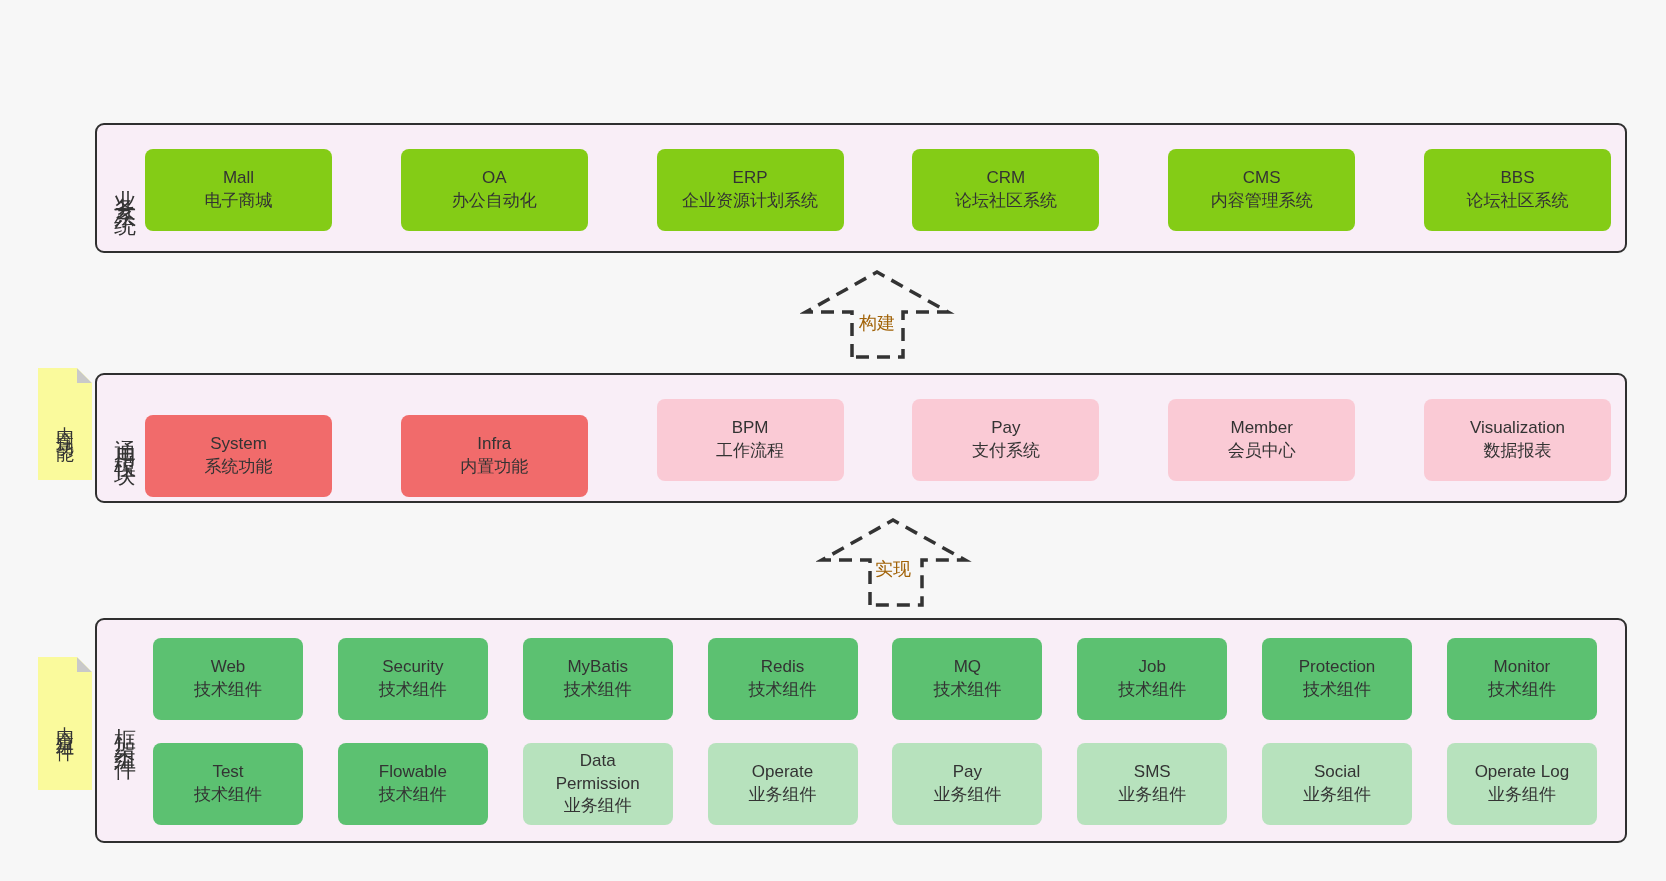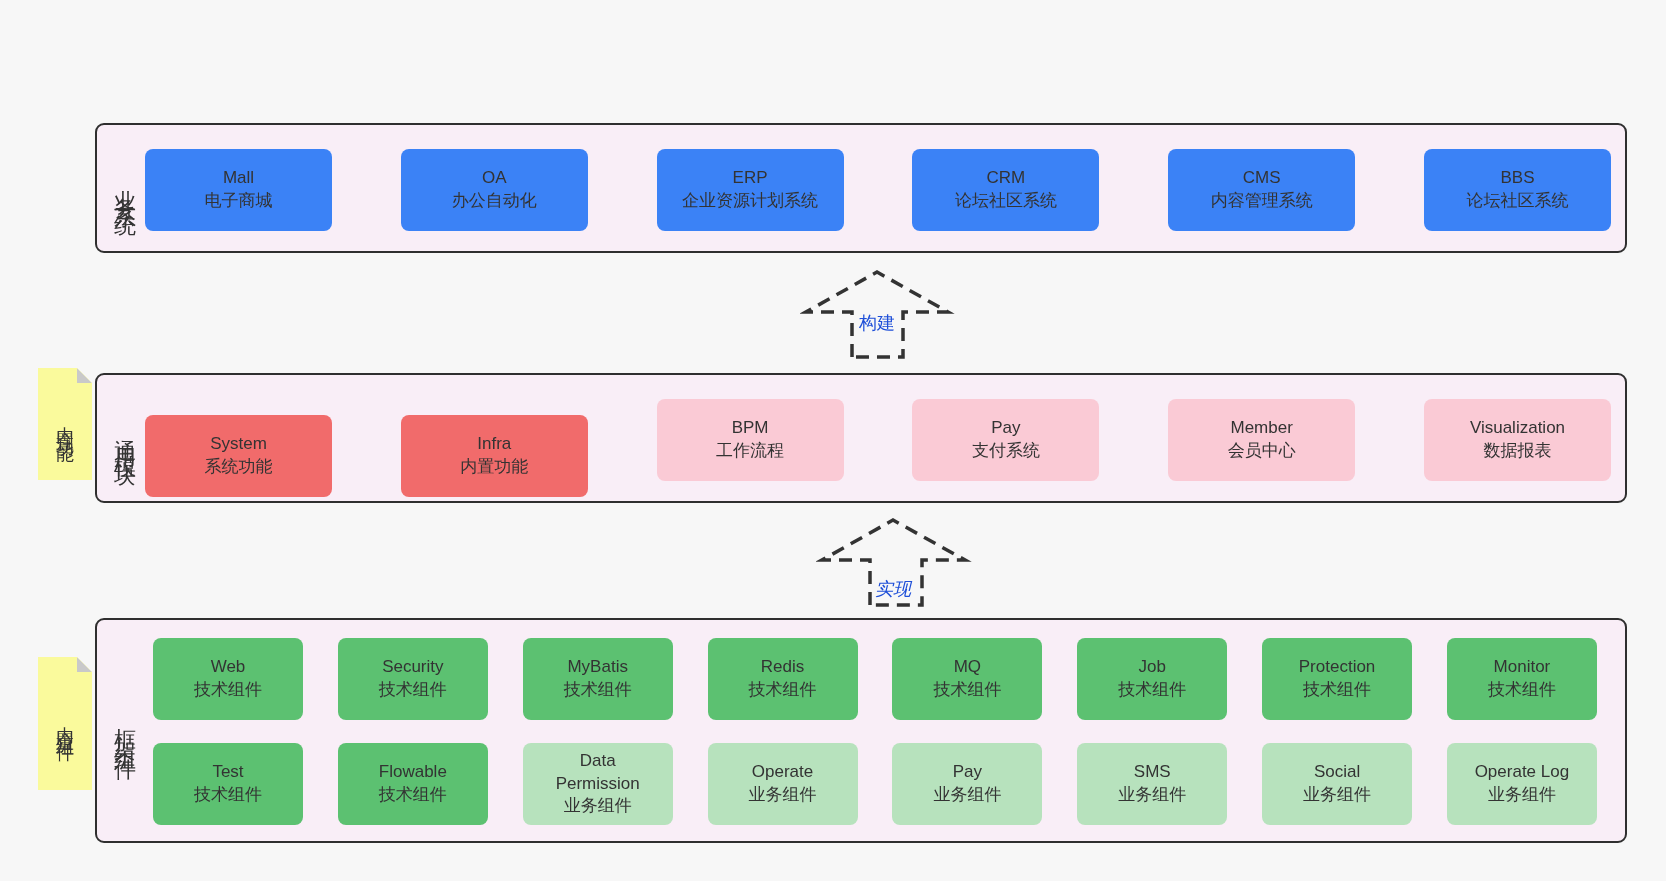--- a/index.html
+++ b/index.html
@@ -26,21 +26,21 @@
   #panel-framework .row-1{left:56px;right:28px;top:18px;}
   #panel-framework .row-2{left:56px;right:28px;top:123px;}
   .box{
     height:82px;border-radius:8px;box-sizing:border-box;
     display:flex;flex-direction:column;align-items:center;justify-content:center;
     text-align:center;font-size:17px;line-height:1.35;color:#333;padding:4px 6px;
   }
   .box .en{white-space:pre-line;}
   .w187{width:187px;}
   .w150{width:150px;}
-  .blue{background:#3b82f6;text-align:center;}
+  .blue{background:#84cc16;text-align:center;}
   .red{background:#f16b6b;margin-top:16px;}
   .pink{background:#facad5;text-align:right;}
   .green{background:#5cc171;}
   .green-light{background:#b7e2bd;}
   .note{
     position:absolute;width:54px;background:#fafa9c;
     clip-path:polygon(0 0,calc(100% - 15px) 0,100% 15px,100% 100%,0 100%);
   }
   #note-modules{left:38px;top:368px;height:112px;}
   #note-framework{left:38px;top:657px;height:133px;}
@@ -49,21 +49,21 @@
     clip-path:polygon(0 0,100% 100%,0 100%);
   }
   .note .ntext{
     position:absolute;left:50%;top:50%;transform:translate(-50%,-50%);
     writing-mode:vertical-rl;text-orientation:upright;
     font-size:18px;letter-spacing:6px;color:#333;
   }
   .arrow{position:absolute;}
   .arrow-label{
     position:absolute;background:#f7f7f7;font-size:18px;
-    padding:1px 3px;z-index:3;color:#1d4ed8;
+    padding:1px 3px;z-index:3;color:#a16207;
   }
 </style>
 </head>
 <body>
 
 <div class="panel" id="panel-business">
   <div class="vlabel">业务系统</div>
   <div class="row">
     <div class="box w187 blue">
       <span class="en">Mall</span>
@@ -128,21 +128,21 @@
     <div class="box w187 pink">
       <span class="en">Visualization</span>
       <span class="zh">数据报表</span>
     </div>
   </div>
 </div>
 
 <svg class="arrow" id="arrow-implement" style="left:816px;top:514px;" width="156" height="98" viewBox="0 0 156 98">
   <path d="M54 91 L54 46 L6 46 L77 6 L149 46 L106 46 L106 91 Z" fill="none" stroke="#333" stroke-width="3.5" stroke-dasharray="13 8"></path>
 </svg>
-<div class="arrow-label" style="left:872px;top:576px;font-style:italic;">实现</div>
+<div class="arrow-label" style="left:872px;top:556px;">实现</div>
 
 <div class="note" id="note-framework">
   <div class="fold"></div>
   <div class="ntext">内置组件</div>
 </div>
 
 <div class="panel" id="panel-framework">
   <div class="vlabel">框架组件</div>
   <div class="row row-1">
     <div class="box w150 green">

